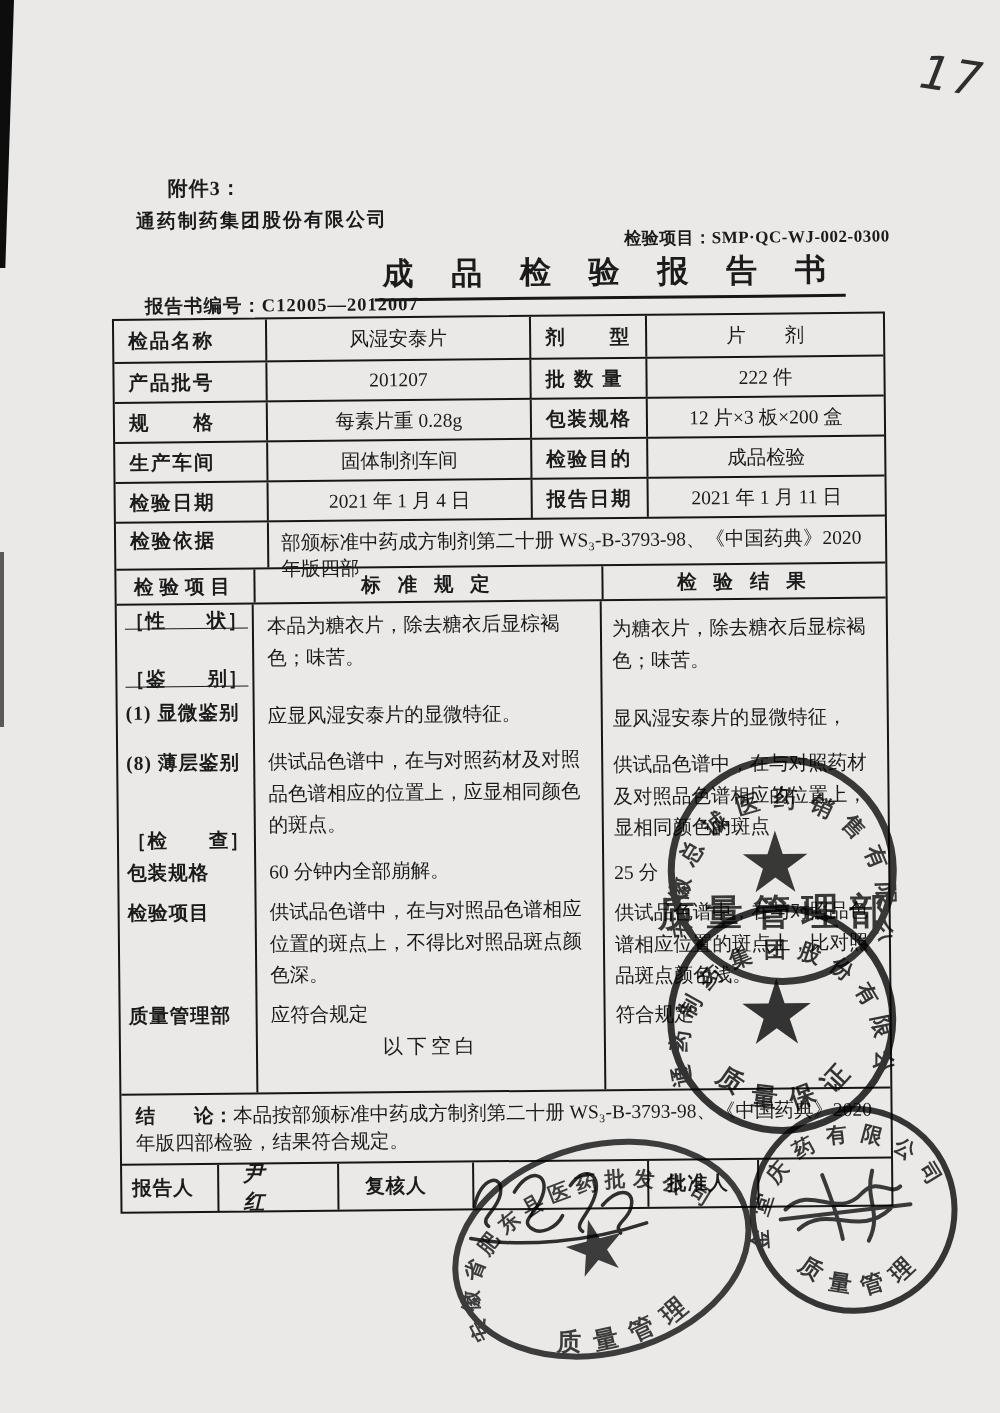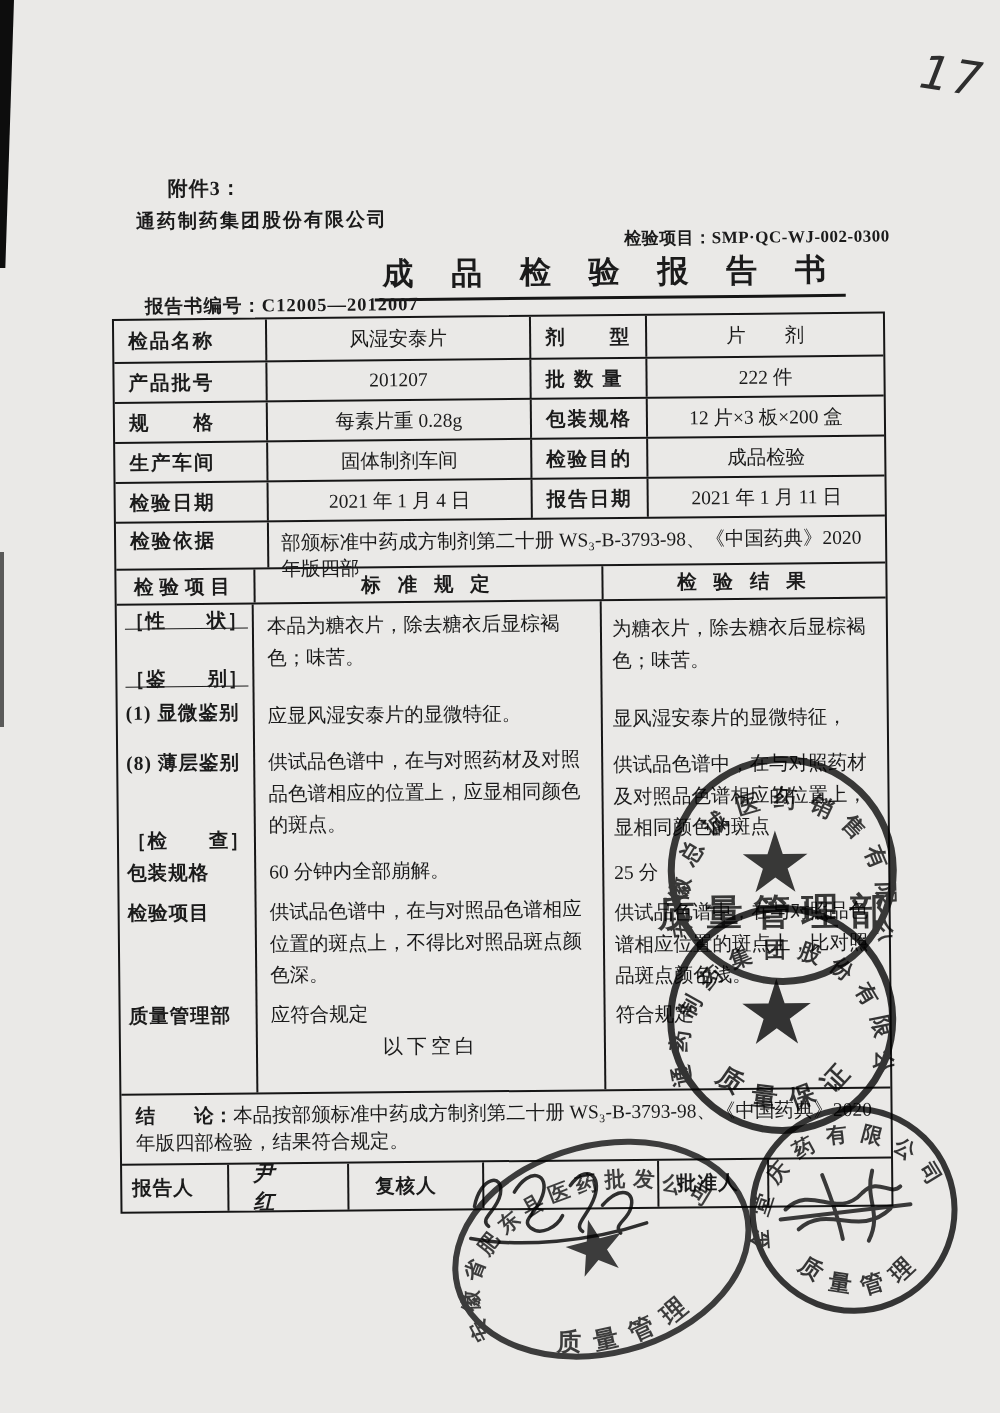--- a/index.html
+++ b/index.html
@@ -36,21 +36,21 @@
   .items-body .colB{width:348px;border-right:2px solid #161616;box-sizing:border-box;position:relative;}
   .items-body .colC{flex:1;position:relative;}
   .it{position:absolute;font-size:19.5px;line-height:1.62;}
   .it.lab{font-weight:600;left:8px;letter-spacing:1px;white-space:nowrap;}
   .colB .it{left:13px;right:8px;}
   .colC .it{left:10px;right:6px;}
   .blanknote{position:absolute;left:0;right:0;text-align:center;font-size:20px;letter-spacing:4px;}
   .concl{border-bottom:2px solid #161616;padding:7px 12px 6px 14px;font-size:19.5px;line-height:1.4;}
   .signoff{display:flex;height:46px;}
   .signoff .cell{height:100%;}
-  .s1{width:105px;} .s2{width:120px;} .s3{width:135px;} .s4{width:175px;} .s5{width:110px;} .s6{flex:1;}
+  .s1{width:95px;} .s2{width:120px;} .s3{width:135px;} .s4{width:175px;} .s5{width:110px;} .s6{flex:1;}
   .name-hw{font-weight:700;letter-spacing:26px;font-style:italic;font-size:21px;padding-left:24px;}
   
   svg.stamp{position:absolute;mix-blend-mode:multiply;}
   svg.stamp text{font-family:"Liberation Serif","DejaVu Serif",serif;fill:#161616;}
   .sig{position:absolute;mix-blend-mode:multiply;}
 </style>
 </head>
 <body>
 
 <div class="page">

